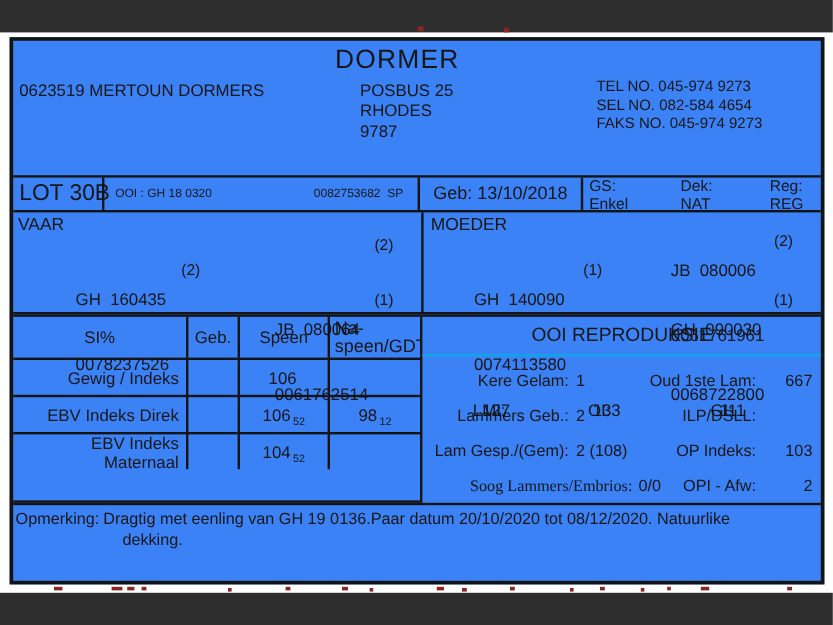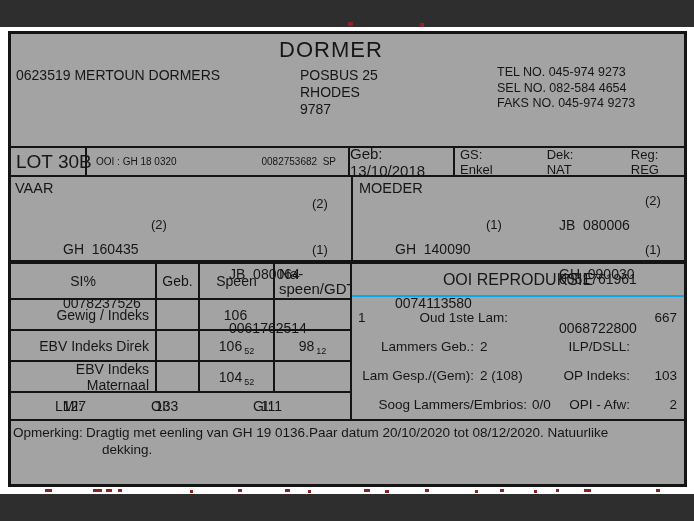--- a/index.html
+++ b/index.html
@@ -8,52 +8,52 @@
   .stage { position:absolute; inset:0; width:694px; height:521px; background:#fff; }
 
   .bar { position:absolute; left:0; width:694px; background:#2e2e2e; }
   .bar-top { top:0; height:27px; }
   .bar-bottom { top:494px; height:27px; }
 
   .speck { position:absolute; background:#8d2424; height:3px; }
   .speck-top { height:4px; }
 
   .doc { position:absolute; left:8px; top:31px; width:679px; height:456px;
-         border:3px solid #141414; background:#a3a3a3; }
+         border:3px solid #141414; background:#3b82f6; }
 
   .title { position:absolute; left:0; top:3px; width:640px; text-align:center;
            font-size:22px; letter-spacing:1px; }
 
   .breeder { position:absolute; left:5px; top:33px; font-size:14px; }
   .addr { position:absolute; left:289px; top:33px; font-size:14px; line-height:17px; }
   .contacts { position:absolute; left:486px; top:31px; font-size:12.5px; line-height:15.5px; }
 
   .lot-row { position:absolute; left:0; right:0; top:112px; height:31px;
              border-top:2px solid #141414; border-bottom:2px solid #141414;
              display:flex; align-items:center; }
   .lot-a { width:74px; font-size:19px; padding-left:5px; white-space:pre; }
   .lot-b { width:263px; align-self:stretch; border-left:2px solid #141414;
            display:flex; align-items:center; justify-content:space-between;
            font-size:10px; padding:0 12px 0 9px; white-space:pre; }
-  .lot-c { width:105px; align-self:stretch; border-left:2px solid #141414;
+  .lot-c { width:136px; align-self:stretch; border-left:2px solid #141414;
            display:flex; align-items:center; justify-content:center; font-size:15px; }
   .lot-d { flex:1; align-self:stretch; border-left:2px solid #141414;
            display:flex; align-items:center; justify-content:space-between;
            font-size:13px; padding:0 6px 0 5px;gap:40px; }
 
   .ped { position:absolute; left:0; right:0; top:143px; height:85px;
          border-bottom:2px solid #141414; }
   .ped-divider { position:absolute; left:340px; top:0; bottom:0; width:2px; background:#141414; }
   .ped-label { position:absolute; font-size:14.5px; }
   .entry { position:absolute; font-size:14px; line-height:18px; white-space:pre; }
   .pcount { position:absolute; font-size:13px; }
 
   .lower { position:absolute; left:0; right:0; top:228px; height:159px;
            border-top:2px solid #141414; border-bottom:2px solid #141414; display:flex; }
-  .lower-left { width:341px; border-right:2px solid #141414; display:flex; flex-direction:column; }
+  .lower-left { width:341px; border-right:2px solid #141414; display:flex; flex-direction:row; }
   .lower-right { flex:1; display:flex; flex-direction:column; }
 
   .si-grid { display:grid; grid-template-columns:144px 43px 75px 1fr;
              grid-template-rows:34px 31px 31px 31px; border-bottom:2px solid #141414; }
   .cell { display:flex; align-items:center; justify-content:center;
           font-size:14px; overflow:hidden; }
   .cell.bl { border-left:2px solid #141414; }
   .cell.bt { border-top:2px solid #141414; }
   .cell.lbl { justify-content:flex-end; padding-right:6px; text-align:right; }
   .cell.hd2 { justify-content:flex-start; padding-left:4px; font-size:15px; line-height:15px; }
@@ -64,21 +64,21 @@
   .lmi-1 { left:44px; } .lmi-2 { left:140px; } .lmi-3 { left:242px; }
 
   .rep-title { height:34px; border-bottom:2px solid #0ea5e9; display:flex;
                align-items:center; justify-content:center; font-size:16px; }
   .rep-rows { padding-top:6px; }
   .rep-row { display:flex; align-items:center; height:29px; font-size:13.5px; white-space:nowrap; }
   .rl1 { width:122px; text-align:right; }
   .rv1 { width:66px; padding-left:6px; }
   .rl2 { width:90px; text-align:right; }
   .rv2 { flex:1; text-align:right; padding-right:7px; }
-  .rep-row.wide .rl1 { width:175px; }
+  .rep-row.wide .rl1 { width:175px;font-family:Liberation Serif, serif; }
   .rep-row.wide .rv1 { width:35px; padding-left:5px; }
   .rep-row.wide .rl2 { width:68px; }
 
   .opmerking { position:absolute; left:2px; right:4px; top:390px;
                display:flex; font-size:13.5px; line-height:17px; }
   .op-label { width:73px; flex:none; }
   .op-line2 { padding-left:16px; }
 </style>
 </head>
 <body>
@@ -222,20 +222,21 @@
           <span class="lmi-1"><span>LMI:</span>&nbsp;&nbsp;<span>127</span></span>
           <span class="lmi-2"><span>OI:</span>&nbsp;<span>133</span></span>
           <span class="lmi-3"><span>GI:</span>&nbsp;&nbsp;<span>111</span></span>
         </div>
       </div>
 
       <div class="lower-right">
         <div class="rep-title">OOI REPRODUKSIE</div>
         <div class="rep-rows">
           <div class="rep-row">
+            <span class="rl1">Kere Gelam:</span>
             <span class="rv1">1</span>
             <span class="rl2">Oud 1ste Lam:</span>
             <span class="rv2">667</span>
           </div>
           <div class="rep-row">
             <span class="rl1">Lammers Geb.:</span>
             <span class="rv1">2</span>
             <span class="rl2">ILP/DSLL:</span>
             <span class="rv2"></span>
           </div>

